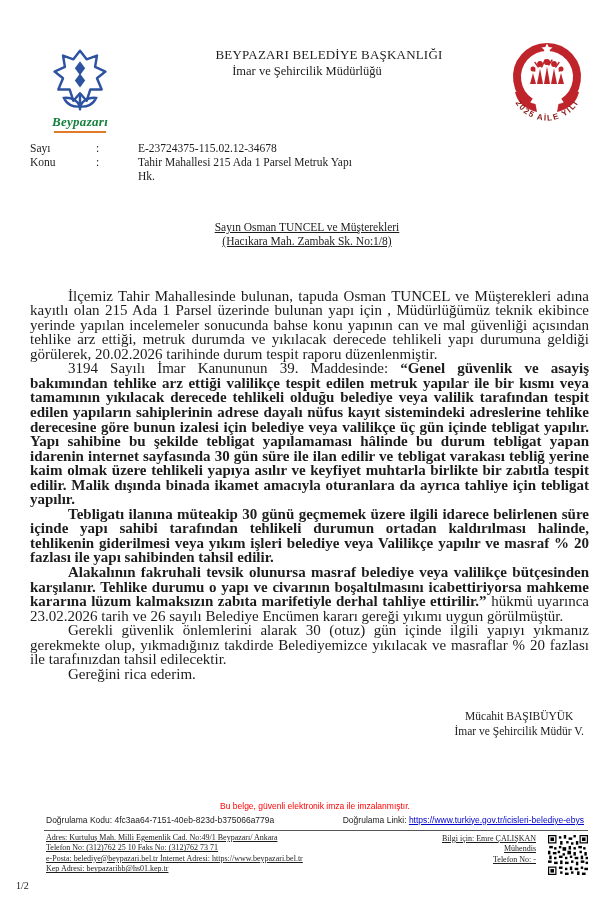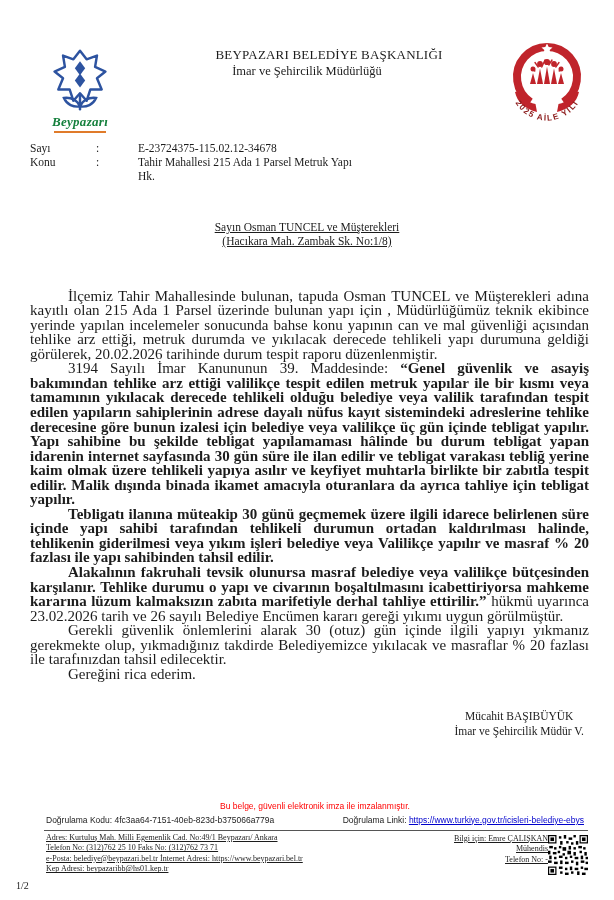--- a/index.html
+++ b/index.html
@@ -35,21 +35,21 @@
   .sig-inner { display:inline-block; text-align:center; font-size:11.5px; line-height:14.5px; }
   
   .footer { position:absolute; left:16px; right:0; bottom:0; }
   .esign { text-align:center; color:#ff0000; font-size:8.5px; font-family:"Liberation Sans","DejaVu Sans",sans-serif; }
   .verify-row { display:flex; justify-content:space-between; margin:4px 30px 0 30px;
                 font-size:8.5px; font-family:"Liberation Sans","DejaVu Sans",sans-serif;gap:7px; }
   .verify-link a { color:#0000cc; }
   .rule { border:none; border-top:1px solid #555; margin:5px 26px 0 28px; }
   .foot-cols { display:flex; align-items:flex-start; margin:2px 26px 4px 30px; font-size:8px; line-height:10.6px;text-decoration:underline; }
   .addr { flex:1; }
-  .contact { width:150px; text-align:right; padding-right:0; padding-top:1px; }
+  .contact { width:150px; text-align:right; padding-right:12px; padding-top:1px; }
   .qr { width:40px; height:40px; margin-top:2px; }
   .page-num { text-align:left; font-size:10px; margin:5px 0 9px; }
 </style>
 </head>
 <body>
 
 <div class="page">
 
   <div class="letterhead">
     <div class="logo-left">

